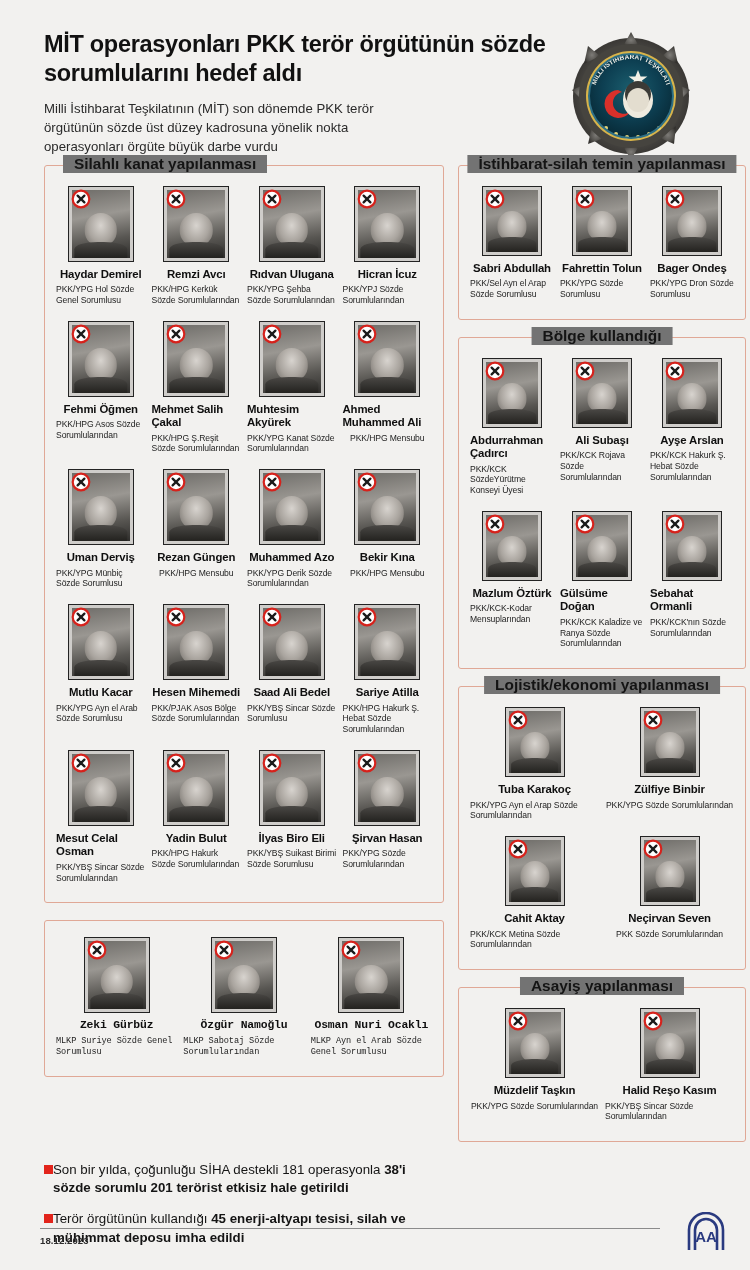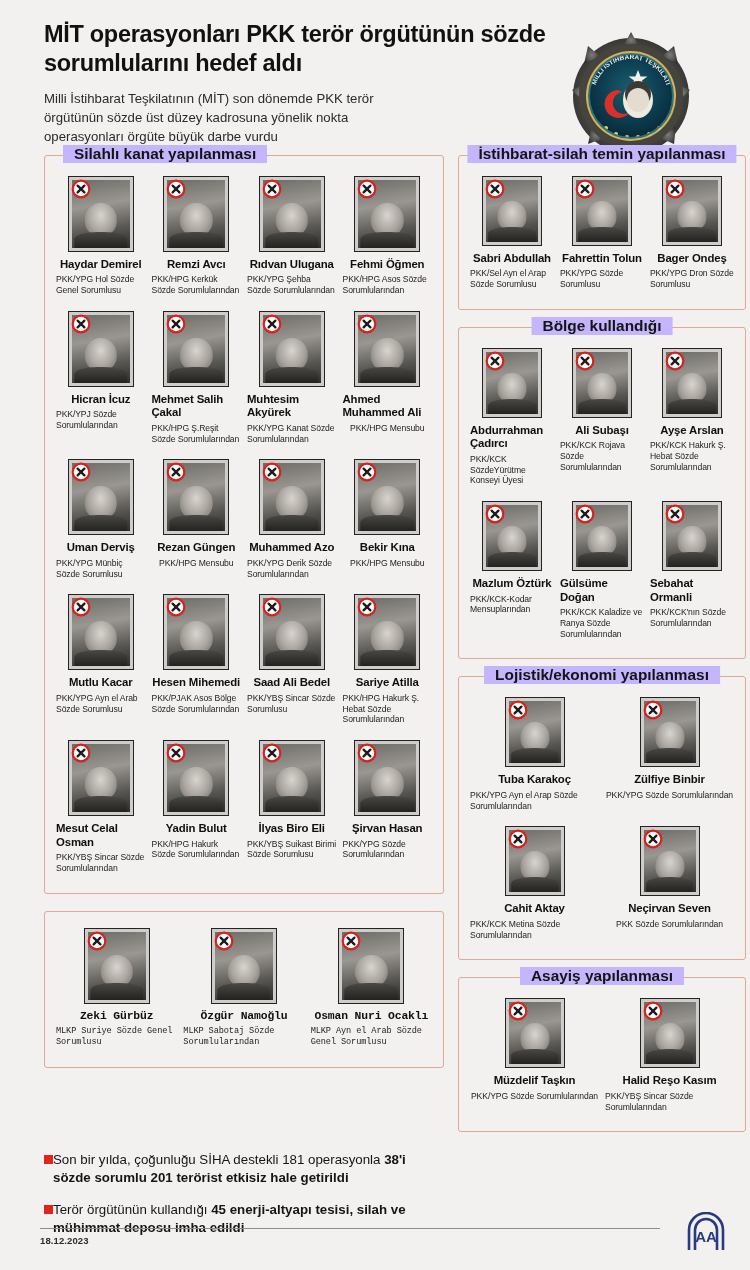--- a/index.html
+++ b/index.html
@@ -17,21 +17,21 @@
     position: relative;
     width: 750px;
     height: 1270px;
     background: #f2f1ef;
     padding: 0 30px;
   }
 
   
   .header {
     position: relative;
-    padding: 20px 0 8px 14px;
+    padding: 30px 0 8px 14px;
     min-height: 155px;
   }
   .title {
     font-size: 23.5px;
     font-weight: bold;
     line-height: 1.22;
     letter-spacing: -0.3px;
     width: 520px;
     color: #111;
   }
@@ -69,21 +69,21 @@
     border-radius: 3px;
     margin-bottom: 17px;
     padding: 14px 8px 10px 8px;
     background: #f2f1ef;
   }
   .panel-title {
     position: absolute;
     top: -11px;
     left: 50%;
     transform: translateX(-50%);
-    background: #c4b5fd;
+    background: #737373;
     padding: 0 11px;
     font-size: 15.4px;
     font-weight: bold;
     color: #141414;
     white-space: nowrap;
   }
   .panel.title-left .panel-title {
     left: 18px;
     transform: none;
   }
@@ -344,35 +344,35 @@
           <div class="person">
             <div class="photo-wrap">
               <div class="photo"></div>
               <span class="x-mark">
                   <svg width="20" height="20" viewBox="0 0 20 20">
                     <circle cx="10" cy="10" r="8.3" fill="#fff" stroke="#d6221c" stroke-width="2.2"></circle>
                     <path d="M6.6 6.6 L13.4 13.4 M13.4 6.6 L6.6 13.4" stroke="#1b1b1b" stroke-width="2.3" stroke-linecap="round"></path>
                   </svg>
                 </span>
             </div>
+            <div class="p-name">Hicran İcuz</div>
+            <div class="p-role">PKK/YPJ Sözde Sorumlularından</div>
+          </div>
+          <div class="person">
+            <div class="photo-wrap">
+              <div class="photo"></div>
+              <span class="x-mark">
+                  <svg width="20" height="20" viewBox="0 0 20 20">
+                    <circle cx="10" cy="10" r="8.3" fill="#fff" stroke="#d6221c" stroke-width="2.2"></circle>
+                    <path d="M6.6 6.6 L13.4 13.4 M13.4 6.6 L6.6 13.4" stroke="#1b1b1b" stroke-width="2.3" stroke-linecap="round"></path>
+                  </svg>
+                </span>
+            </div>
             <div class="p-name">Fehmi Öğmen</div>
             <div class="p-role">PKK/HPG Asos Sözde Sorumlularından</div>
-          </div>
-          <div class="person">
-            <div class="photo-wrap">
-              <div class="photo"></div>
-              <span class="x-mark">
-                  <svg width="20" height="20" viewBox="0 0 20 20">
-                    <circle cx="10" cy="10" r="8.3" fill="#fff" stroke="#d6221c" stroke-width="2.2"></circle>
-                    <path d="M6.6 6.6 L13.4 13.4 M13.4 6.6 L6.6 13.4" stroke="#1b1b1b" stroke-width="2.3" stroke-linecap="round"></path>
-                  </svg>
-                </span>
-            </div>
-            <div class="p-name">Hicran İcuz</div>
-            <div class="p-role">PKK/YPJ Sözde Sorumlularından</div>
           </div>
           <div class="person">
             <div class="photo-wrap">
               <div class="photo"></div>
               <span class="x-mark">
                   <svg width="20" height="20" viewBox="0 0 20 20">
                     <circle cx="10" cy="10" r="8.3" fill="#fff" stroke="#d6221c" stroke-width="2.2"></circle>
                     <path d="M6.6 6.6 L13.4 13.4 M13.4 6.6 L6.6 13.4" stroke="#1b1b1b" stroke-width="2.3" stroke-linecap="round"></path>
                   </svg>
                 </span>

